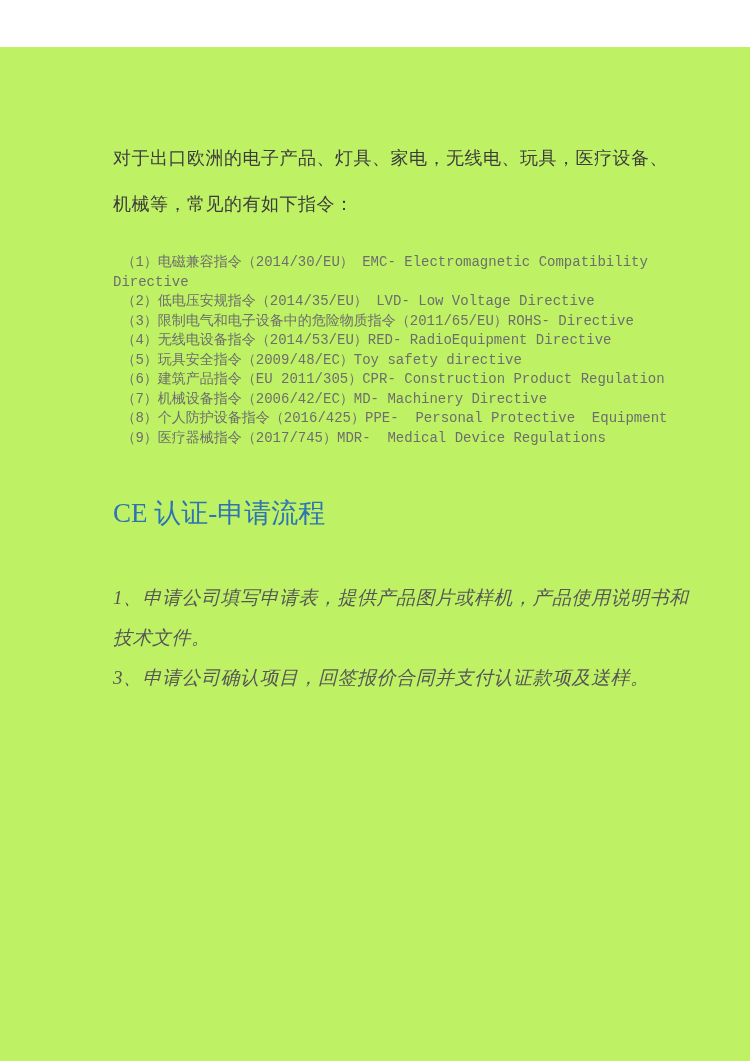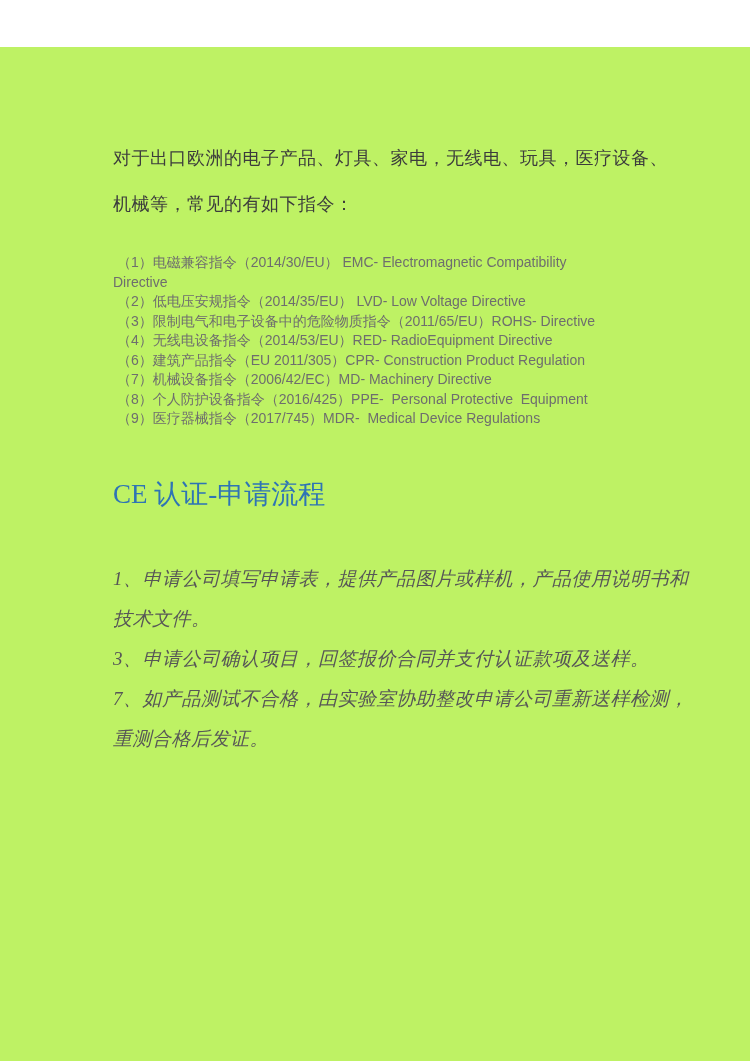--- a/index.html
+++ b/index.html
@@ -21,21 +21,21 @@
     font-size: 18px;
     line-height: 46px;
     color: #3c3c3c;
     white-space: pre;
     letter-spacing: 0.5px;
   }
   .directives {
     margin: 26px 0 0 113px;
   }
   .directive {
-    font-family: Liberation Sans, sans-serif;
+    font-family: Liberation Mono, monospace;
     font-size: 14px;
     line-height: 19.5px;
     color: #6e6e6e;
     white-space: pre;
   }
   .heading {
     margin: 44px 0 0 113px;
     font-size: 27px;
     font-weight: 400;
     line-height: 42px;
@@ -70,31 +70,30 @@
 
   <p class="intro">对于出口欧洲的电子产品、灯具、家电，无线电、玩具，医疗设备、
 机械等，常见的有如下指令：</p>
 
   <div class="directives">
     <div class="directive"> （1）电磁兼容指令（2014/30/EU） EMC- Electromagnetic Compatibility
 Directive</div>
     <div class="directive"> （2）低电压安规指令（2014/35/EU） LVD- Low Voltage Directive</div>
     <div class="directive"> （3）限制电气和电子设备中的危险物质指令（2011/65/EU）ROHS- Directive</div>
     <div class="directive"> （4）无线电设备指令（2014/53/EU）RED- RadioEquipment Directive</div>
+    <div class="directive"> （5）玩具安全指令（2009/48/EC）Toy safety directive</div>
     <div class="directive"> （6）建筑产品指令（EU 2011/305）CPR- Construction Product Regulation</div>
     <div class="directive"> （7）机械设备指令（2006/42/EC）MD- Machinery Directive</div>
     <div class="directive"> （8）个人防护设备指令（2016/425）PPE-  Personal Protective  Equipment</div>
     <div class="directive"> （9）医疗器械指令（2017/745）MDR-  Medical Device Regulations</div>
   </div>
 
   <h1 class="heading">CE 认证-申请流程</h1>
 
   <div class="steps">
     <p class="step">1、申请公司填写申请表，提供产品图片或样机，产品使用说明书和
 技术文件。</p>
     <p class="step">3、申请公司确认项目，回签报价合同并支付认证款项及送样。</p>
-    <p class="step">7、如产品测试不合格，由实验室协助整改申请公司重新送样检测，
-重测合格后发证。</p>
   </div>
 
   <div class="bottom-bar"></div>
 
 </div>
 
 </body></html>

